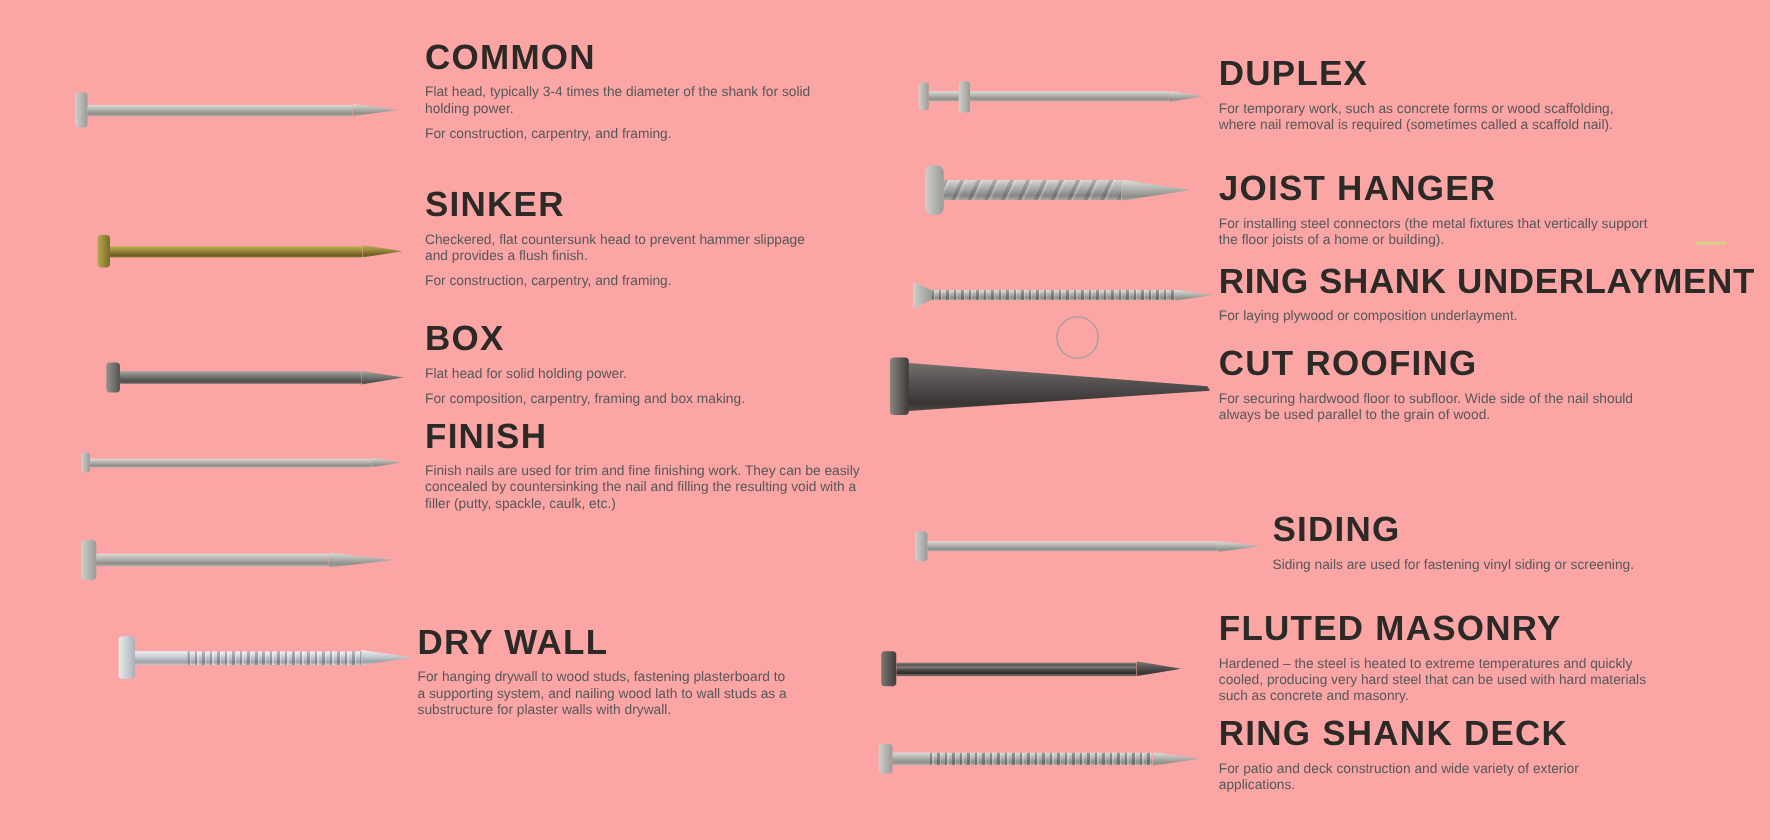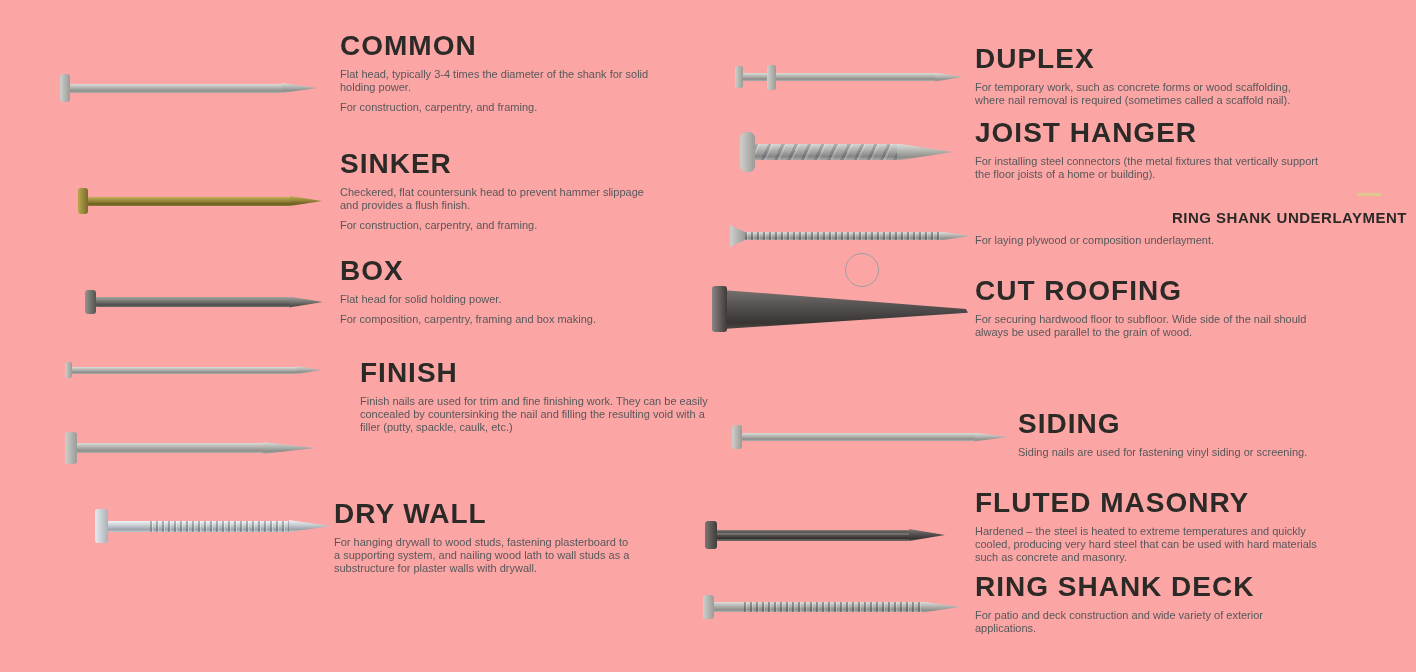--- a/index.html
+++ b/index.html
@@ -11,33 +11,33 @@
     overflow: hidden;
   }
   .page { position: absolute; inset: 0; background: #fca5a5; }
 
   
   .txt { position: absolute; }
   .txt h2 {
     font-size: 28px; font-weight: bold; color: #2b2a27;
     letter-spacing: 1px; line-height: 1.05; margin-bottom: 8px;
   }
-  .txt.small h2 { font-size: 15px; letter-spacing: .5px; text-align: right; }
+  .txt.small h2 { font-size: 28px; letter-spacing: .5px; }
   .txt p {
     font-size: 11px; color: #57585a; line-height: 1.18;
     white-space: pre-line; margin-bottom: 7px;
   }
   #txt-common   { left: 340px; top: 31px;  width: 420px; }
   #txt-sinker   { left: 340px; top: 149px; width: 420px; }
   #txt-box      { left: 340px; top: 256px; width: 420px; }
-  #txt-finish   { left: 360px; top: 334px; width: 420px; margin-top: 24px; }
+  #txt-finish   { left: 340px; top: 334px; width: 420px; }
   #txt-roofing  { left: 340px; top: 418px; width: 420px; }
   #txt-drywall  { left: 334px; top: 499px; width: 420px; }
   #txt-duplex       { left: 975px;  top: 44px;  width: 432px; }
-  #txt-joist        { left: 975px;  top: 118px; width: 432px; }
+  #txt-joist        { left: 975px;  top: 136px; width: 432px; }
   #txt-underlayment { left: 975px;  top: 210px; width: 432px; }
   #txt-cutflooring  { left: 975px;  top: 276px; width: 432px; }
   #txt-siding       { left: 1018px; top: 409px; width: 392px; }
   #txt-masonry      { left: 975px;  top: 488px; width: 432px; }
   #txt-deck         { left: 975px;  top: 572px; width: 432px; }
 
   
   .nail { position: absolute; display: flex; align-items: center; }
   .head, .seg { flex: none; }
   .shank { flex: 1; border-radius: 1px; }

